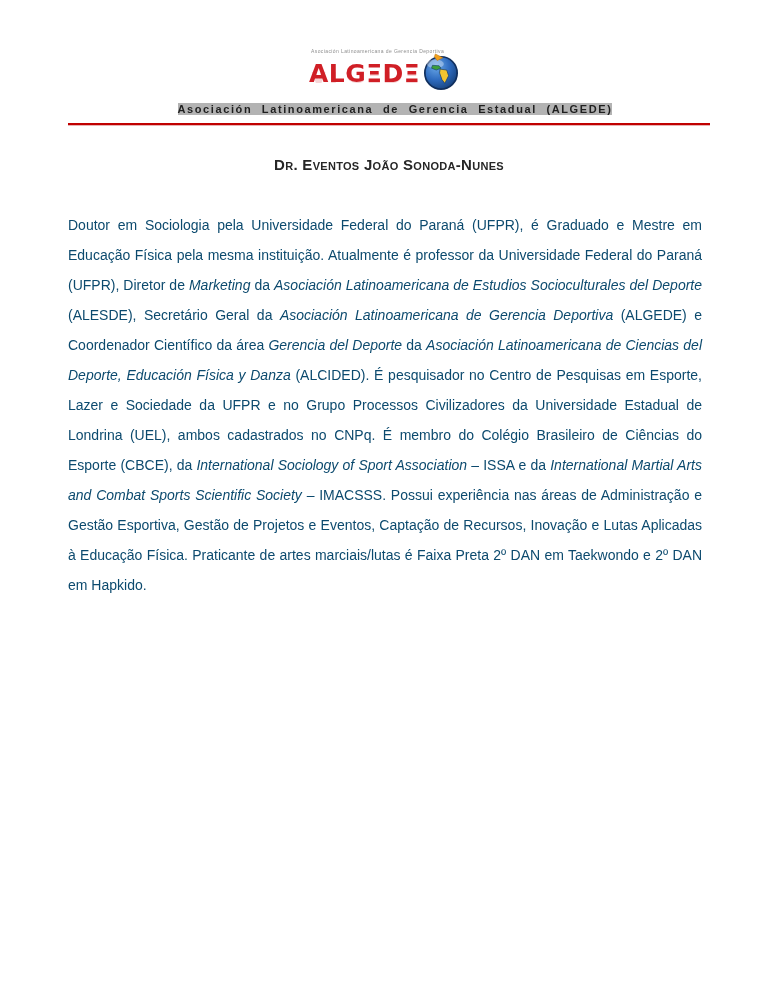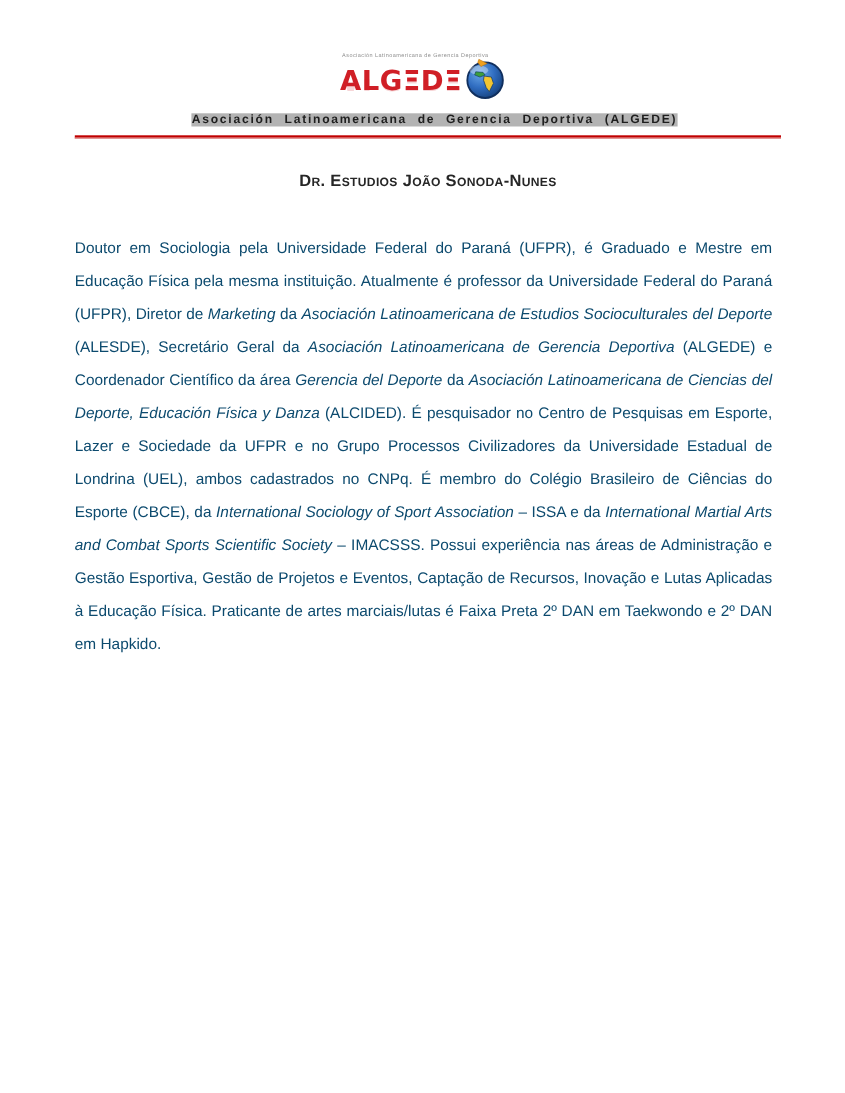--- a/index.html
+++ b/index.html
@@ -146,24 +146,24 @@
           <circle cx="20" cy="23" r="17" fill="url(#ocean)" stroke="#102f5e" stroke-width="1.8"></circle>
           <ellipse cx="14" cy="13.5" rx="9" ry="4.5" fill="#ffffff" opacity="0.35"></ellipse>
           <path d="M11 15 L18 15.5 L20 18 L15 20 L10 18 Z" fill="#3c9e3c" stroke="#0f3766" stroke-width="0.6"></path>
           <path d="M19 19 L26 20 L28 26 L24 34 L21 30 L18.5 23 Z" fill="#f2c530" stroke="#0f3766" stroke-width="0.7"></path>
           <path d="M14 3 L22 7 L16 10 L13 6 Z" fill="#f0a01e" stroke="#b86f08" stroke-width="0.5"></path>
         </svg>
       </div>
     </div>
 
     <div class="banner">
-      <span>Asociación Latinoamericana de Gerencia Deportiva (ALGEDE)</span>
+      <span>Asociación Latinoamericana de Gerencia Estadual (ALGEDE)</span>
     </div>
 
   </div>
 
   <div class="red-rule"></div>
 
-  <h1 class="doc-title">Dr. Estudios João Sonoda-Nunes</h1>
+  <h1 class="doc-title">Dr. Eventos João Sonoda-Nunes</h1>
 
   <p class="bio"><span>Doutor em Sociologia pela Universidade Federal do Paraná (UFPR), é Graduado e Mestre em Educação Física pela mesma instituição. Atualmente é professor da Universidade Federal do Paraná (UFPR), Diretor de </span><span class="italic">Marketing</span><span> da </span><span class="italic">Asociación Latinoamericana de Estudios Socioculturales del Deporte</span><span> (ALESDE), Secretário Geral da </span><span class="italic">Asociación Latinoamericana de Gerencia Deportiva</span><span> (ALGEDE) e Coordenador Científico da área </span><span class="italic">Gerencia del Deporte</span><span> da </span><span class="italic">Asociación Latinoamericana de Ciencias del Deporte, Educación Física y Danza</span><span> (ALCIDED). É pesquisador no Centro de Pesquisas em Esporte, Lazer e Sociedade da UFPR e no Grupo Processos Civilizadores da Universidade Estadual de Londrina (UEL), ambos cadastrados no CNPq. É membro do Colégio Brasileiro de Ciências do Esporte (CBCE), da </span><span class="italic">International Sociology of Sport Association</span><span> – ISSA e da </span><span class="italic">International Martial Arts and Combat Sports Scientific Society</span><span> – IMACSSS. Possui experiência nas áreas de Administração e Gestão Esportiva, Gestão de Projetos e Eventos, Captação de Recursos, Inovação e Lutas Aplicadas à Educação Física. Praticante de artes marciais/lutas é Faixa Preta 2º DAN em Taekwondo e 2º DAN em Hapkido.</span></p>
 
 </div>
 
 </body></html>

